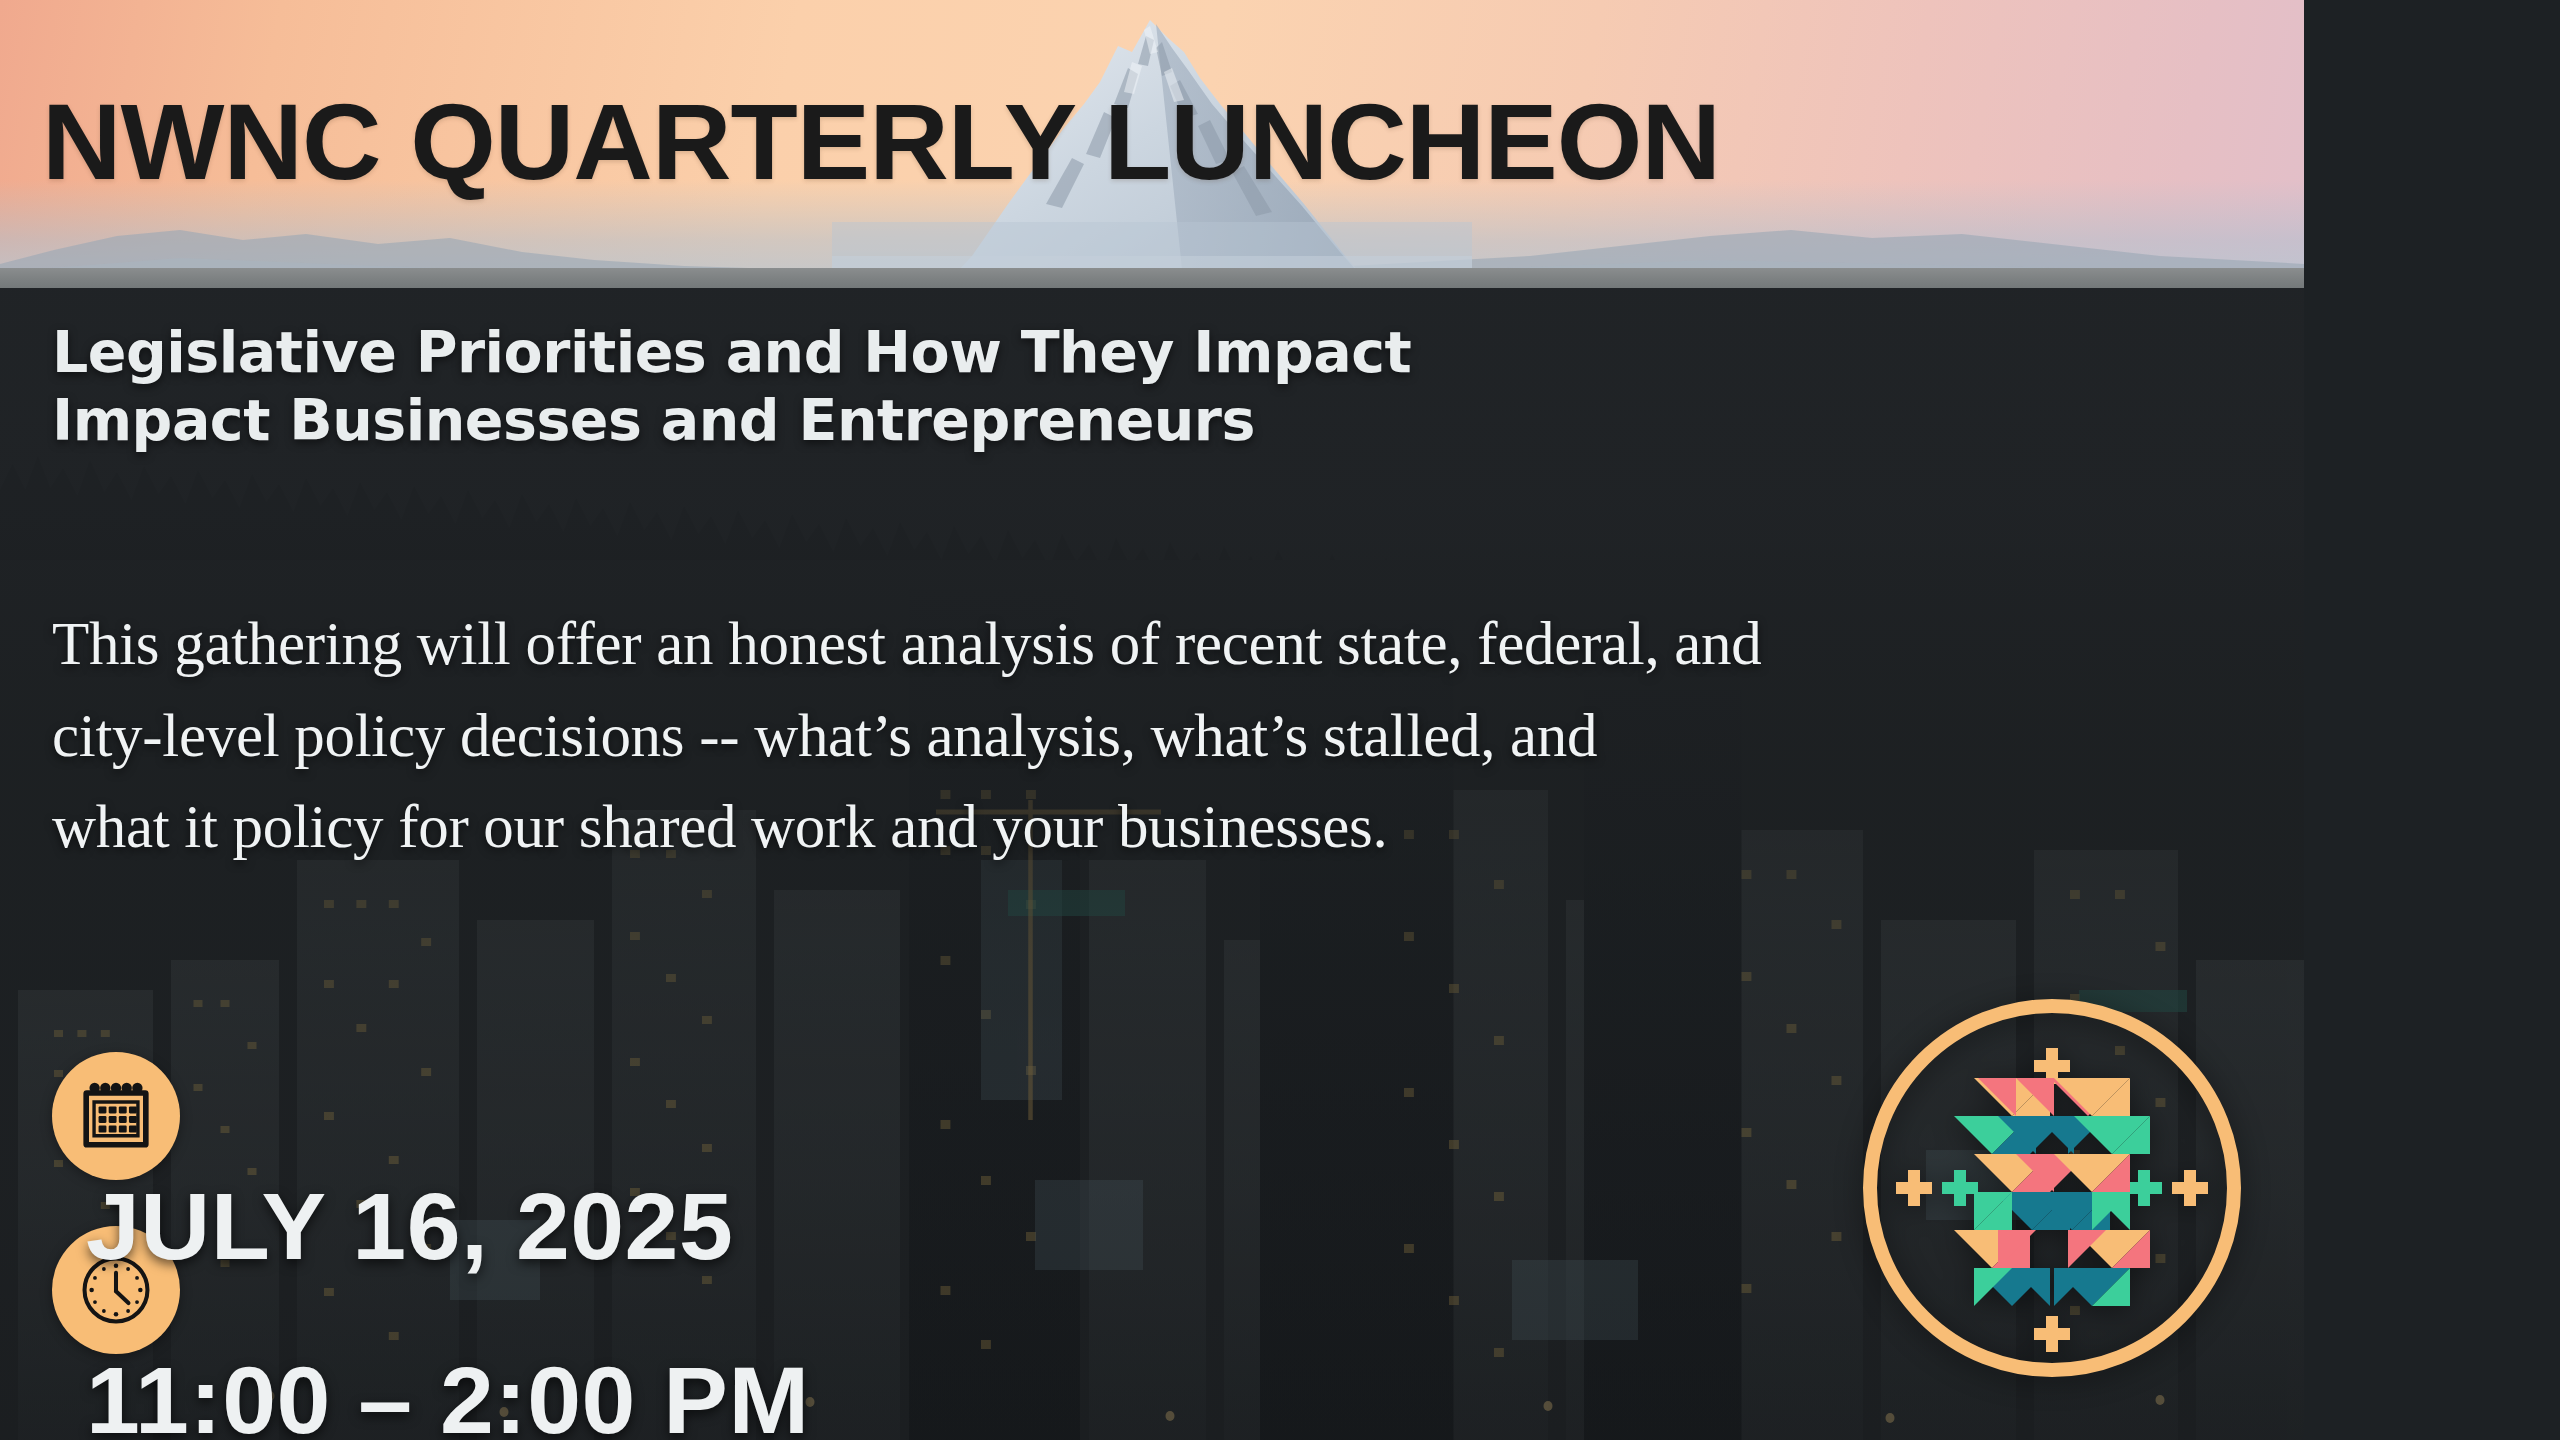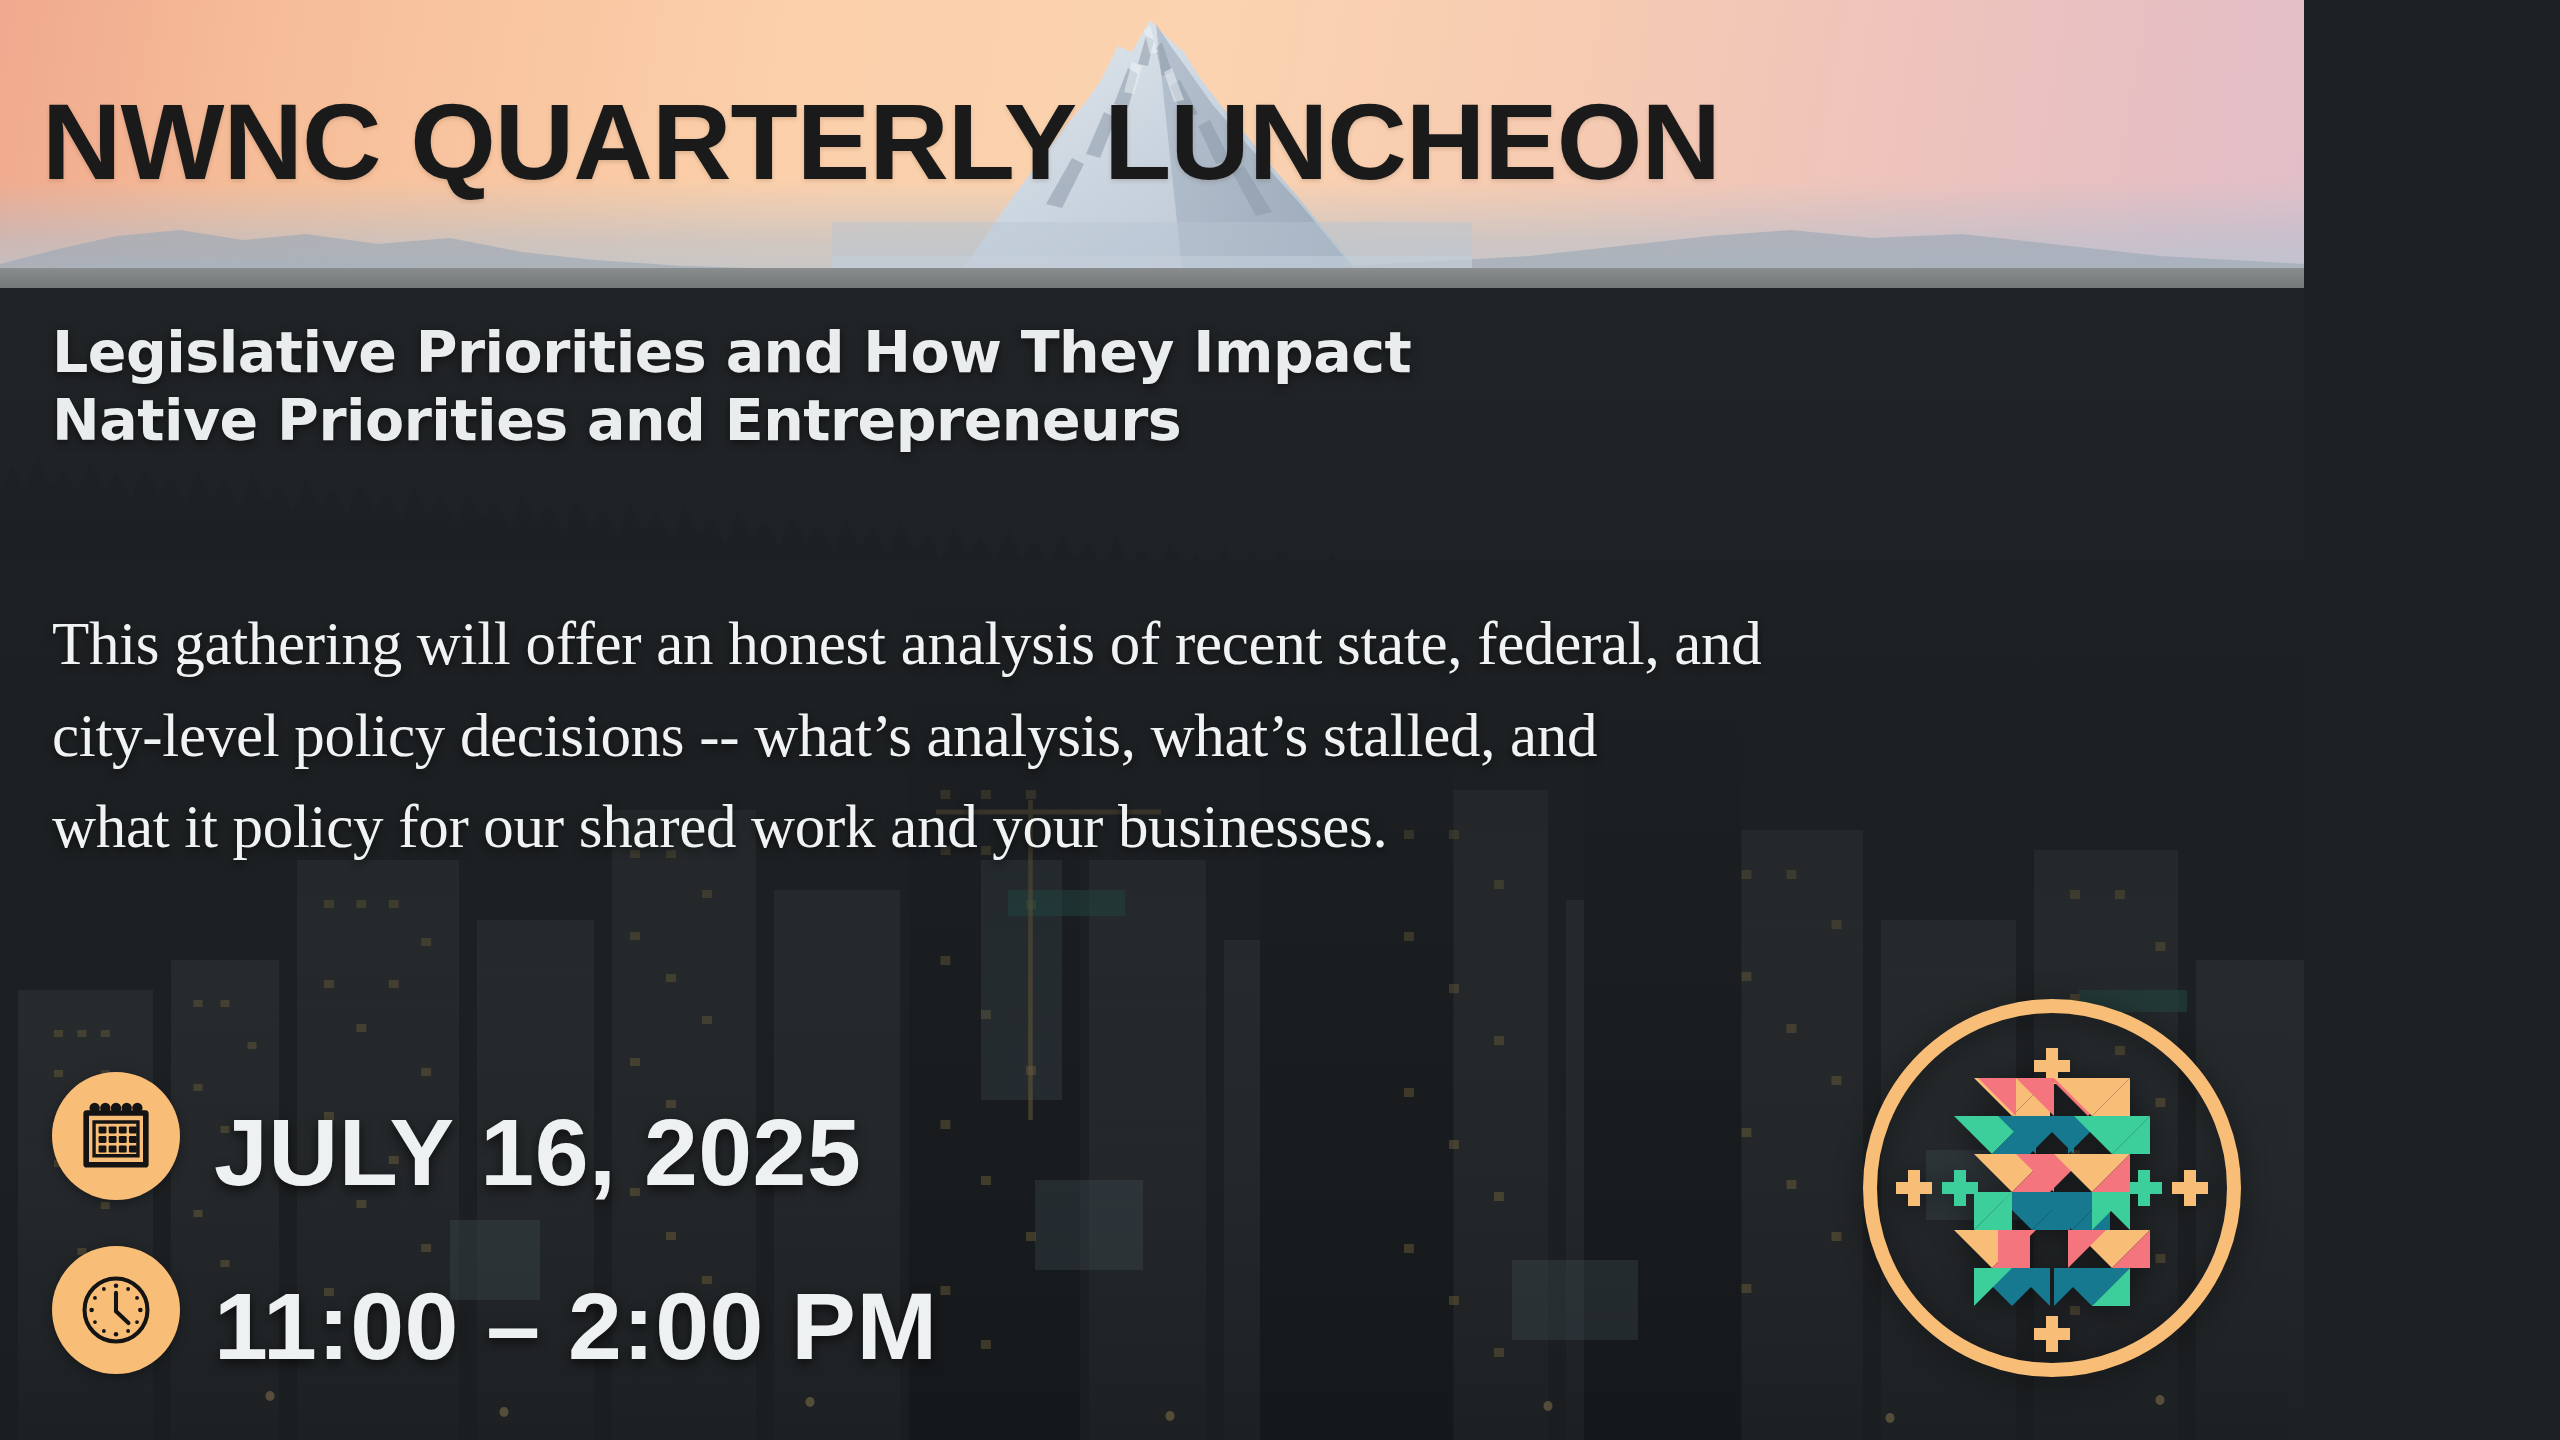--- a/index.html
+++ b/index.html
@@ -122,23 +122,24 @@
     z-index:7;
     text-shadow:0 3px 9px rgba(0,0,0,.6);
   }
 
   
   .details {
     position:absolute; left:52px; top:1052px;
     z-index:7;
   }
   .detail-row {
-    display:flex; align-items:flex-end;
+    display:flex; align-items:flex-start;
     height:148px;
     margin-bottom:26px;
+    flex-direction:column;
   }
   .icon-badge {
     width:128px; height:128px; flex:0 0 128px;
     border-radius:50%;
     background:#f8bd76;
     display:flex; align-items:center; justify-content:center;
     box-shadow:0 3px 12px rgba(0,0,0,.35);
   }
   .icon-badge svg { display:block; }
 
@@ -403,21 +404,21 @@
 
     <div class="scrim"></div>
   </div>
 
   <div class="divider"></div>
 
   <div class="headline">NWNC QUARTERLY LUNCHEON</div>
 
   <div class="subhead">
     <div>Legislative Priorities and How They Impact</div>
-    <div>Native Priorities and Entrepreneurs</div>
+    <div>Impact Businesses and Entrepreneurs</div>
   </div>
 
   <div class="blurb">
     <div>This gathering will offer an honest analysis of recent state, federal, and</div>
     <div>city-level policy decisions -- what’s analysis, what’s stalled, and</div>
     <div>what it policy for our shared work and your businesses.</div>
   </div>
 
   <div class="details">
 

